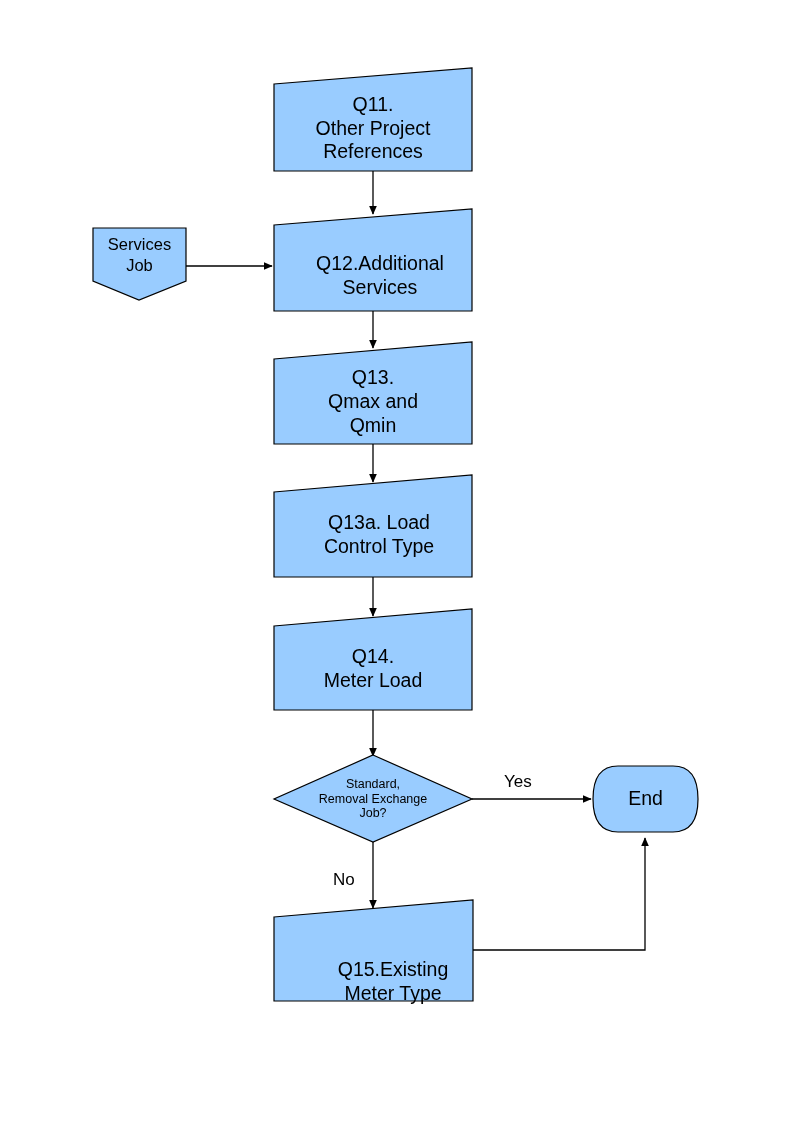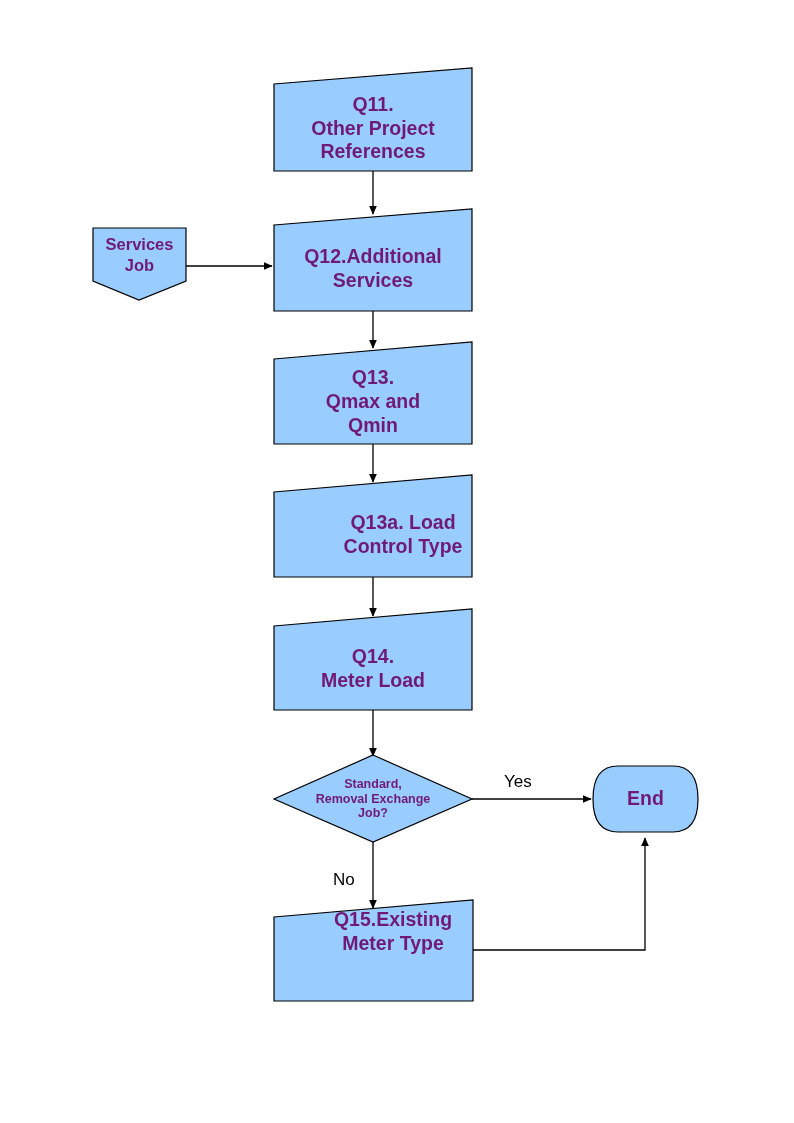--- a/index.html
+++ b/index.html
@@ -30,27 +30,26 @@
     display: block;
   }
   .node-shape {
     fill: #99CCFF;
     stroke: #000000;
     stroke-width: 1.2;
   }
   .node-label {
     position: absolute;
     text-align: center;
-    color: #701a75;
+    color: #000000;
     font-family: "Liberation Sans", sans-serif;
     line-height: 1.22;
     white-space: pre-line;
     pointer-events: none;
     letter-spacing: 0px;
-    font-weight: bold;
   }
   .lbl-process  { font-size: 19.5px; }
   .lbl-connector{ font-size: 16.5px; }
   .lbl-decision { font-size: 12.5px; line-height: 1.18; }
   .lbl-terminal { font-size: 19.5px; }
   .edge-label {
     position: absolute;
     color: #000000;
     font-family: "Liberation Sans", sans-serif;
     font-size: 17px;
@@ -115,39 +114,39 @@
     <polygon class="node-shape" points="274,917 473,900 473,1001 274,1001" fill="#99CCFF" stroke="#000000"></polygon>
   </svg>
 
   <div class="node-label lbl-process" style="left:274px; top:86px; width:198px; height:85px; display:flex; align-items:center; justify-content:center;">Q11.
 Other Project
 References</div>
 
   <div class="node-label lbl-connector" style="left:93px; top:228px; width:93px; height:53px; display:flex; align-items:center; justify-content:center;">Services
 Job</div>
 
-  <div class="node-label lbl-process" style="left:274px; top:227px; width:198px; height:83px; display:flex; align-items:center; justify-content:center;">Q12.Additional
+  <div class="node-label lbl-process" style="left:274px; top:234px; width:198px; height:83px; display:flex; align-items:center; justify-content:center;padding-left:7px;">Q12.Additional
 Services</div>
 
   <div class="node-label lbl-process" style="left:274px; top:360px; width:198px; height:84px; display:flex; align-items:center; justify-content:center;text-align:center;">Q13.
 Qmax and
 Qmin</div>
 
-  <div class="node-label lbl-process" style="left:274px; top:493px; width:210px; height:84px; display:flex; align-items:center; justify-content:center;padding-left:24px;">Q13a. Load
+  <div class="node-label lbl-process" style="left:274px; top:493px; width:210px; height:84px; display:flex; align-items:center; justify-content:center;">Q13a. Load
 Control Type</div>
 
   <div class="node-label lbl-process" style="left:274px; top:627px; width:198px; height:83px; display:flex; align-items:center; justify-content:center;">Q14.
 Meter Load</div>
 
   <div class="node-label lbl-decision" style="left:274px; top:762px; width:198px; height:74px; display:flex; align-items:center; justify-content:center;">Standard,
 Removal Exchange
 Job?</div>
 
   <div class="node-label lbl-terminal" style="left:593px; top:766px; width:105px; height:66px; display:flex; align-items:center; justify-content:center;">End</div>
 
-  <div class="node-label lbl-process" style="left:274px; top:890px; width:238px; height:83px; display:flex; align-items:center; justify-content:center;">Q15.Existing
+  <div class="node-label lbl-process" style="left:274px; top:940px; width:238px; height:83px; display:flex; align-items:center; justify-content:center;">Q15.Existing
 Meter Type</div>
 
   <div class="edge-label" style="left:504px; top:772px;">Yes</div>
 
   <div class="edge-label" style="left:333px; top:870px;">No</div>
 
 </div>
 
 </body></html>

